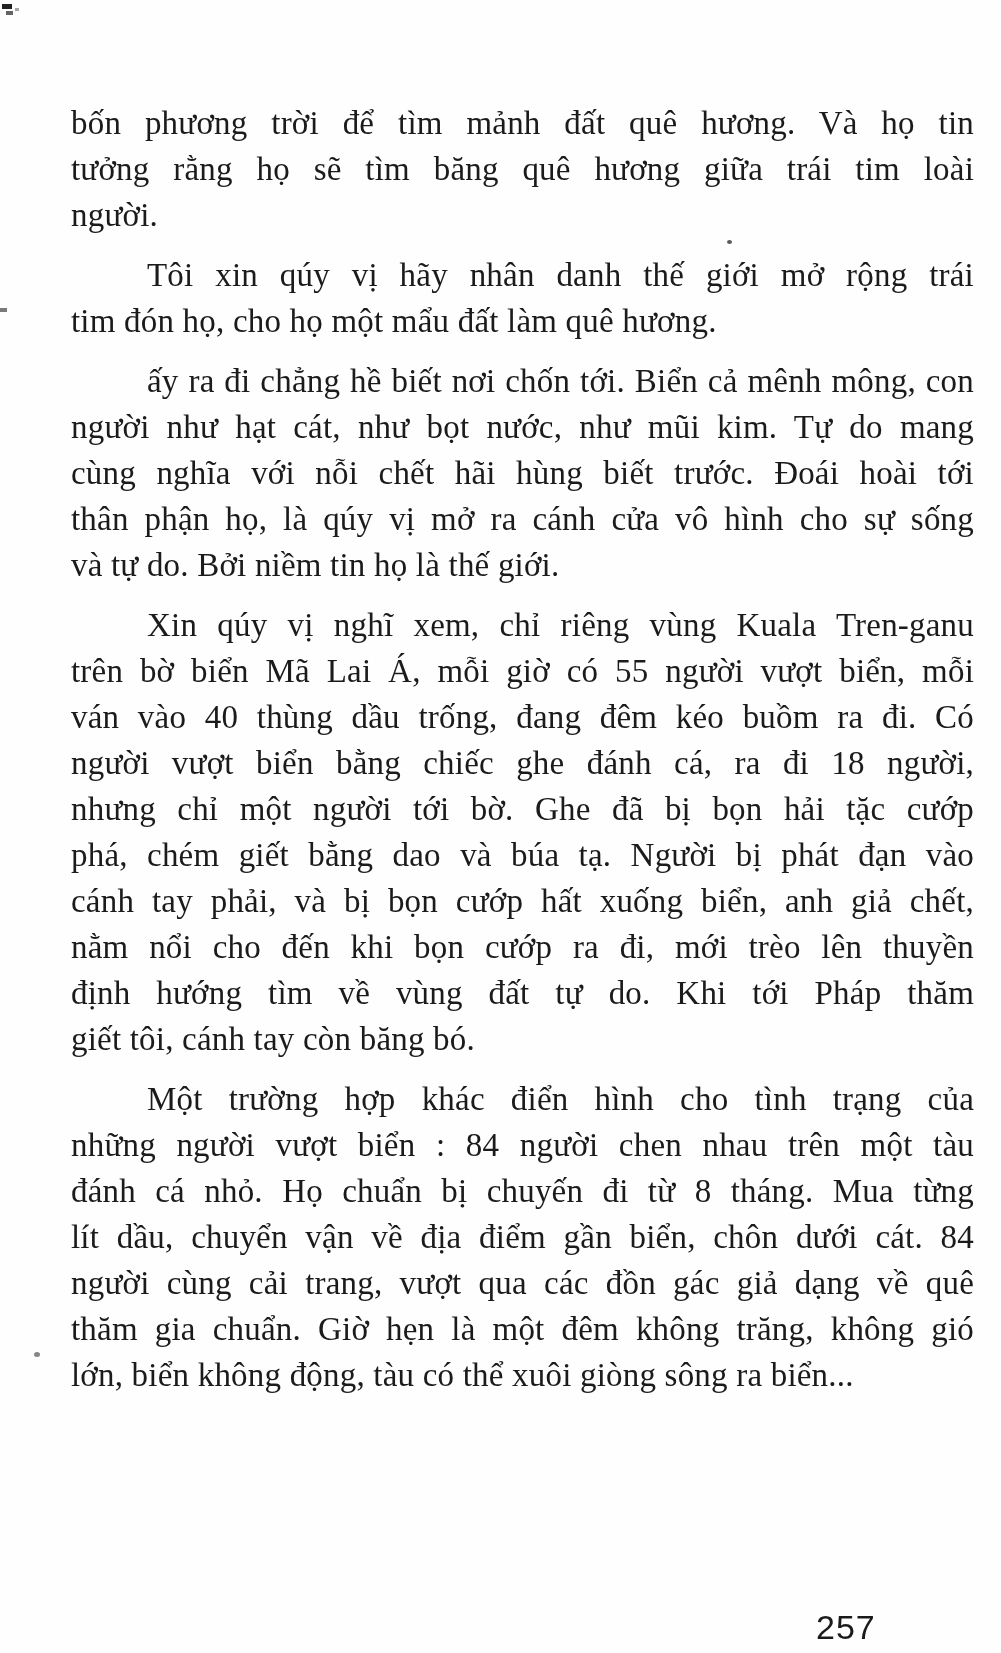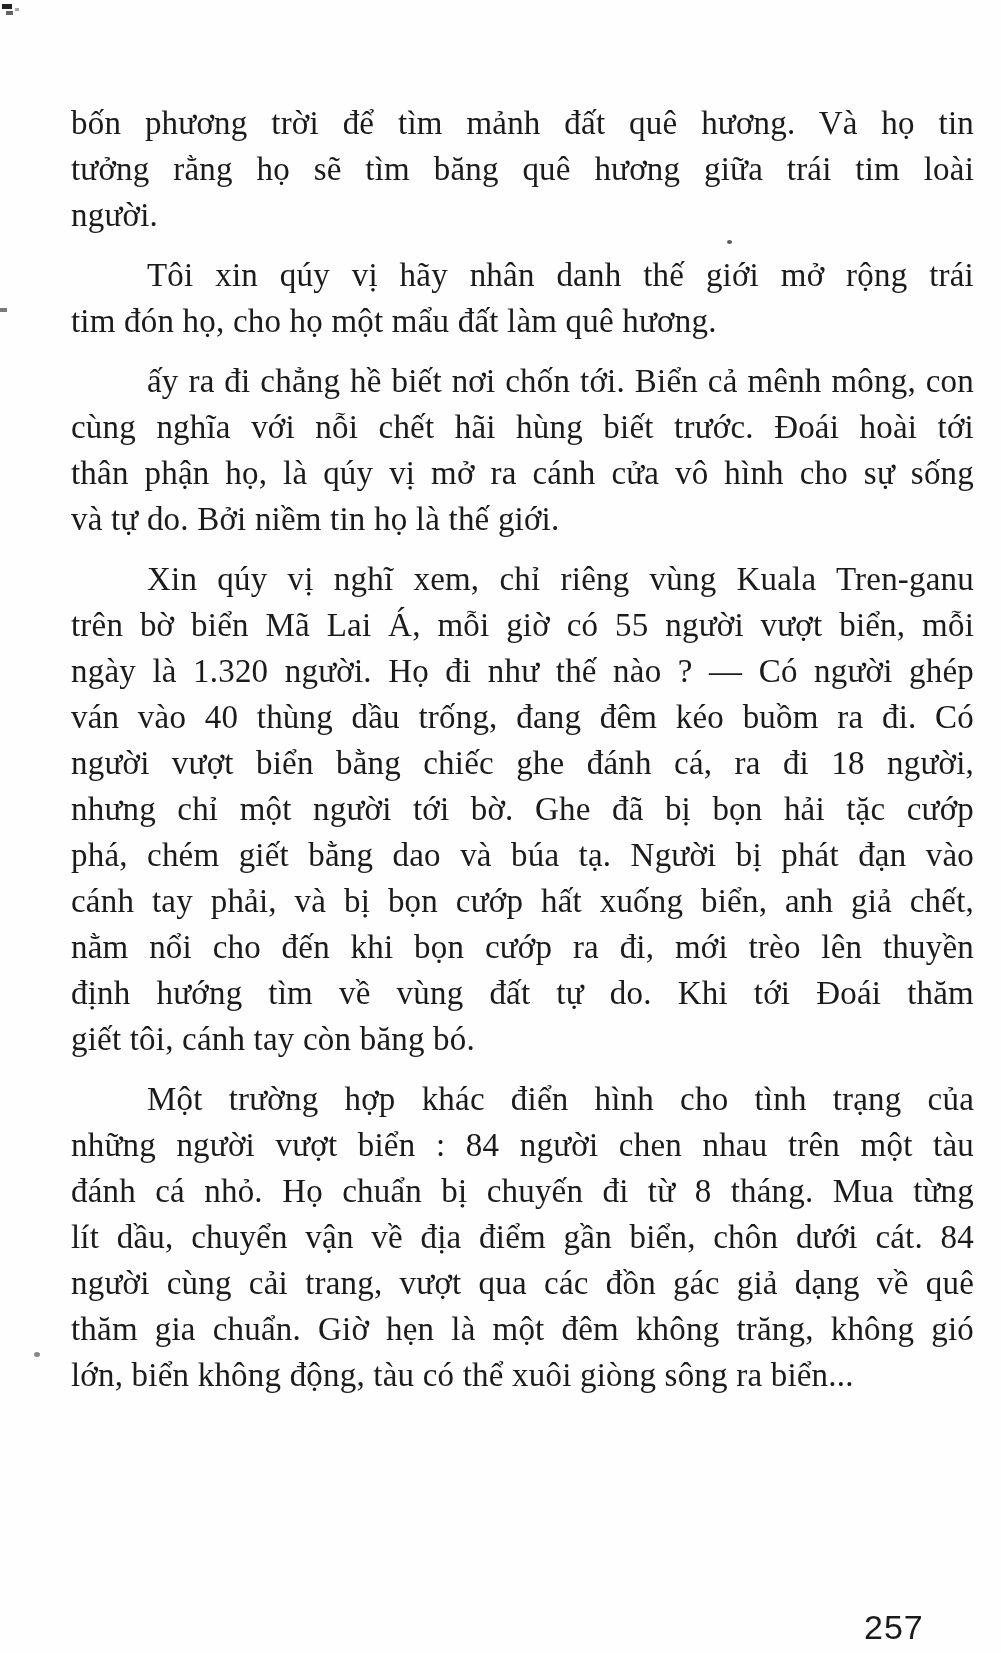--- a/index.html
+++ b/index.html
@@ -40,21 +40,21 @@
     letter-spacing: 0.2px;
   }
   .line.last {
     text-align-last: left;
   }
   .para.indented .line:first-child {
     text-indent: 76px;
   }
   .page-number {
     position: absolute;
-    left: 864px;
+    left: 816px;
     top: 1608px;
     font-family: "Liberation Sans", "DejaVu Sans", sans-serif;
     font-size: 34px;
     letter-spacing: 1px;
     color: #1a1a1a;
   }
   
   .speck {
     position: absolute;
     background: #222;
@@ -82,35 +82,35 @@
         <div class="line">bốn phương trời để tìm mảnh đất quê hương. Và họ tin</div>
         <div class="line">tưởng rằng họ sẽ tìm băng quê hương giữa trái tim loài</div>
         <div class="line last">người.</div>
       </div>
       <div class="para indented">
         <div class="line">Tôi xin qúy vị hãy nhân danh thế giới mở rộng trái</div>
         <div class="line last">tim đón họ, cho họ một mẩu đất làm quê hương.</div>
       </div>
       <div class="para indented">
         <div class="line">ấy ra đi chẳng hề biết nơi chốn tới. Biển cả mênh mông, con</div>
+        <div class="line">người như hạt cát, như bọt nước, như mũi kim. Tự do mang</div>
         <div class="line">cùng nghĩa với nỗi chết hãi hùng biết trước. Đoái hoài tới</div>
         <div class="line">thân phận họ, là qúy vị mở ra cánh cửa vô hình cho sự sống</div>
         <div class="line last">và tự do. Bởi niềm tin họ là thế giới.</div>
       </div>
       <div class="para indented">
         <div class="line">Xin qúy vị nghĩ xem, chỉ riêng vùng Kuala Tren-ganu</div>
         <div class="line">trên bờ biển Mã Lai Á, mỗi giờ có 55 người vượt biển, mỗi</div>
-        <div class="line">ngày là 1.320 người. Họ đi như thế nào ? — Có người ghép</div>
         <div class="line">ván vào 40 thùng dầu trống, đang đêm kéo buồm ra đi. Có</div>
         <div class="line">người vượt biển bằng chiếc ghe đánh cá, ra đi 18 người,</div>
         <div class="line">nhưng chỉ một người tới bờ. Ghe đã bị bọn hải tặc cướp</div>
         <div class="line">phá, chém giết bằng dao và búa tạ. Người bị phát đạn vào</div>
         <div class="line">cánh tay phải, và bị bọn cướp hất xuống biển, anh giả chết,</div>
         <div class="line">nằm nổi cho đến khi bọn cướp ra đi, mới trèo lên thuyền</div>
-        <div class="line">định hướng tìm về vùng đất tự do. Khi tới Đoái thăm</div>
+        <div class="line">định hướng tìm về vùng đất tự do. Khi tới Pháp thăm</div>
         <div class="line last">giết tôi, cánh tay còn băng bó.</div>
       </div>
       <div class="para indented">
         <div class="line">Một trường hợp khác điển hình cho tình trạng của</div>
         <div class="line">những người vượt biển : 84 người chen nhau trên một tàu</div>
         <div class="line">đánh cá nhỏ. Họ chuẩn bị chuyến đi từ 8 tháng. Mua từng</div>
         <div class="line">lít dầu, chuyển vận về địa điểm gần biển, chôn dưới cát. 84</div>
         <div class="line">người cùng cải trang, vượt qua các đồn gác giả dạng về quê</div>
         <div class="line">thăm gia chuẩn. Giờ hẹn là một đêm không trăng, không gió</div>
         <div class="line last">lớn, biển không động, tàu có thể xuôi giòng sông ra biển...</div>

